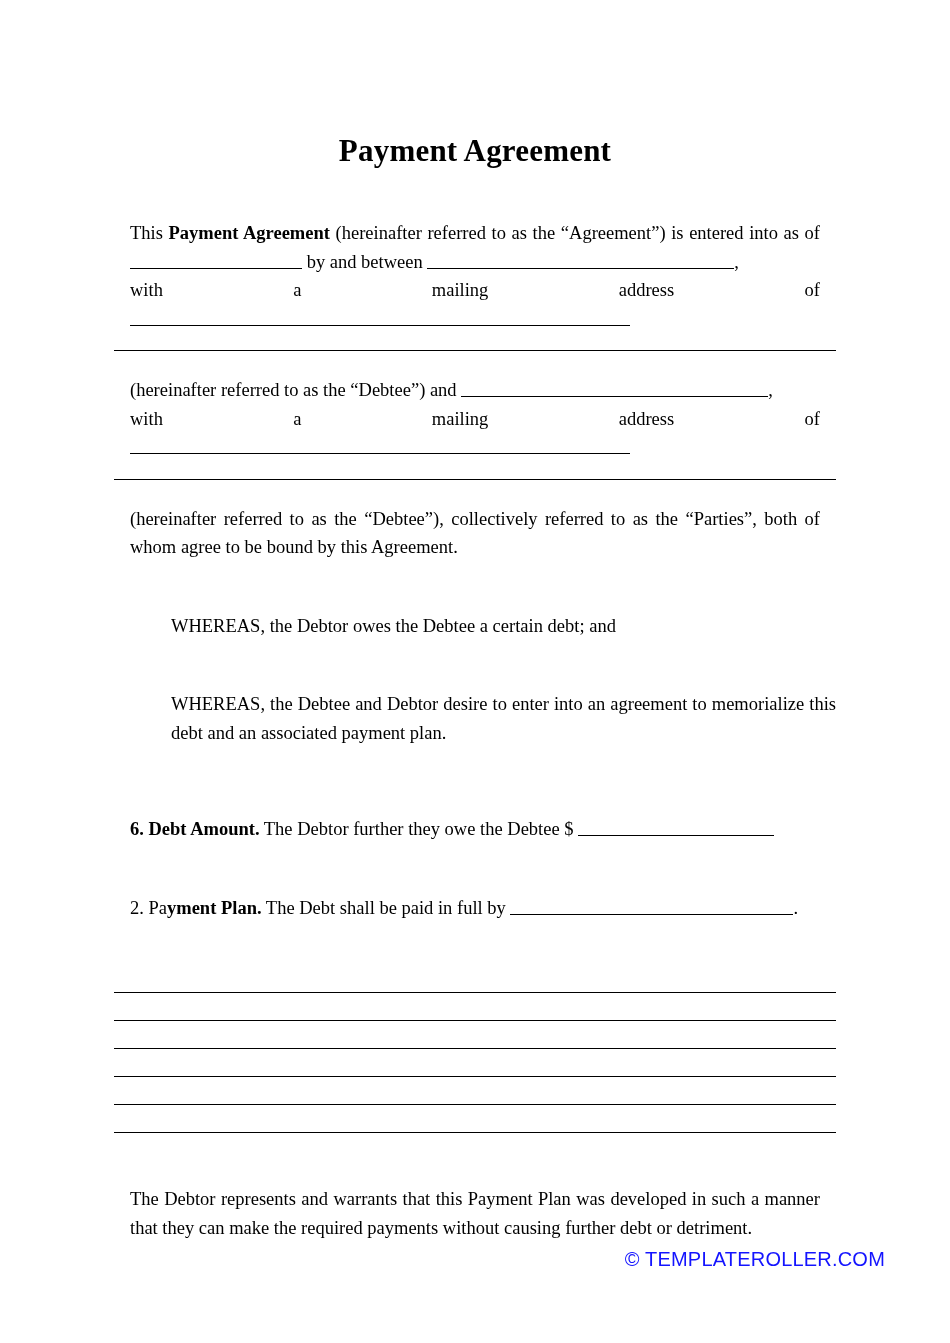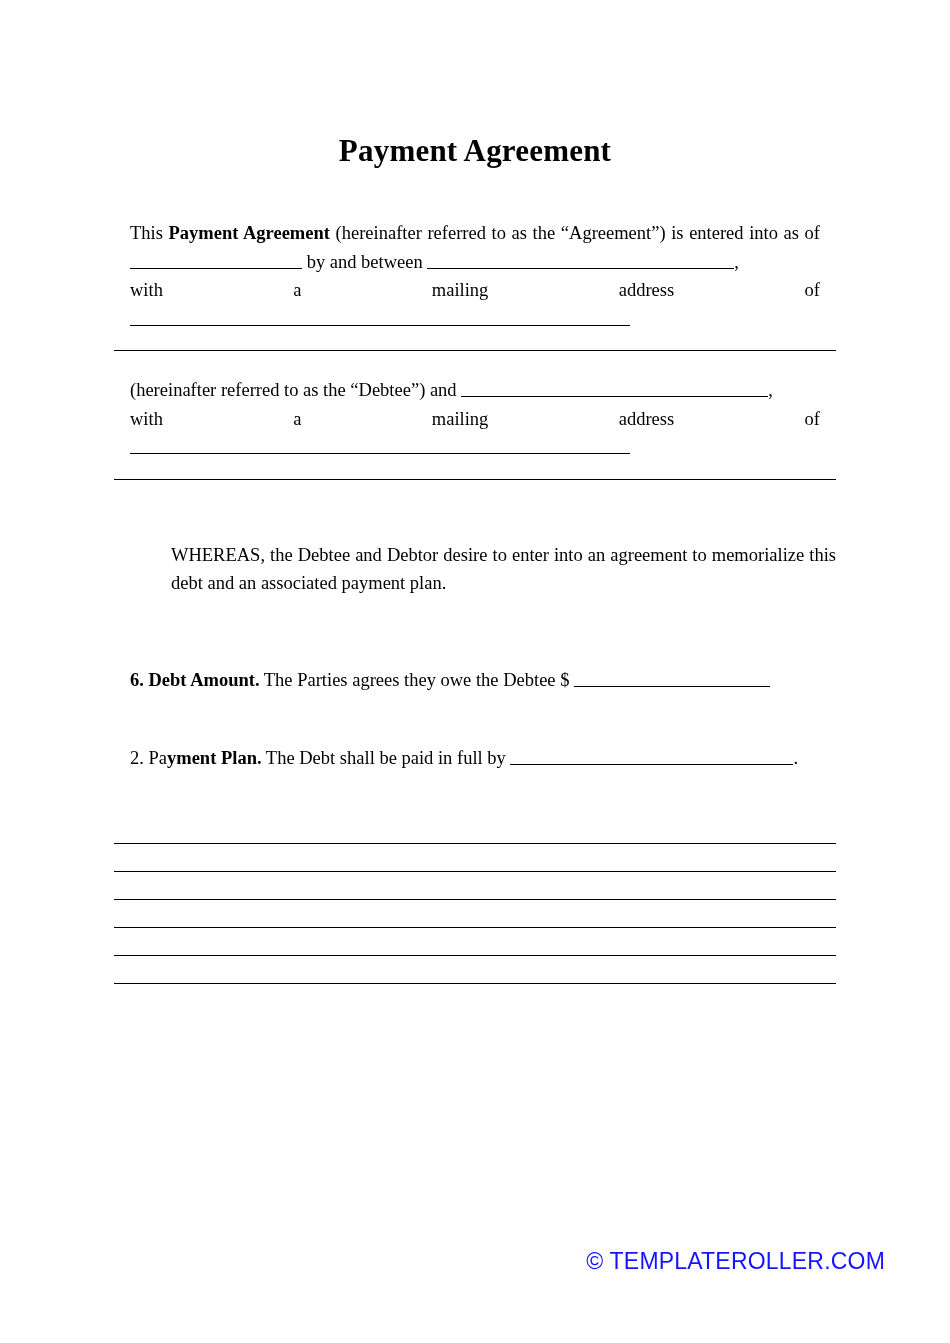--- a/index.html
+++ b/index.html
@@ -79,21 +79,21 @@
     width: 722px;
     height: 1px;
     background: #000;
     margin-bottom: 27px;
   }
   .watermark {
     position: absolute;
     right: 65px;
     top: 1248px;
     font-family: "Liberation Sans", sans-serif;
-    font-size: 23px;
+    font-size: 20px;
     color: #1414ff;
     font-weight: normal;
     letter-spacing: 0.2px;
   }
 </style>
 </head>
 <body>
 
 <div class="page">
 
@@ -102,44 +102,47 @@
   <div class="body-block">
 
     <p><span>This </span><b>Payment Agreement</b><span> (hereinafter referred to as the “Agreement”) is entered into as of </span><span class="fill f-date"></span><span> by and between </span><span class="fill f-party"></span><span>,</span><br><span>with a mailing address of </span><span class="fill f-addr"></span></p>
     <div class="rule-full"></div>
 
     <div class="small-gap"></div>
     <p><span>(hereinafter referred to as the “Debtee”) and </span><span class="fill f-party"></span><span>,</span><br><span>with a mailing address of </span><span class="fill f-addr"></span></p>
     <div class="rule-full"></div>
 
     <div class="small-gap"></div>
+    <p>(hereinafter referred to as the “Debtee”), collectively referred to as the “Parties”, both of whom agree to be bound by this Agreement.</p>
 
     <div class="para-gap"></div>
+    <p class="indent">WHEREAS, the Debtor owes the Debtee a certain debt; and</p>
 
     <div class="para-gap"></div>
     <p class="indent">WHEREAS, the Debtee and Debtor desire to enter into an agreement to memorialize this debt and an associated payment plan.</p>
 
     <div class="para-gap"></div>
 
     <div class="para-gap"></div>
-    <p><b>6. Debt Amount.</b><span> The Parties agrees they owe the Debtee $ </span><span class="fill f-amount"></span><br></p>
+    <p><b>6. Debt Amount.</b><span> The Debtor further they owe the Debtee $ </span><span class="fill f-amount"></span><br></p>
 
     <div class="para-gap"></div>
     <p><span>2. Pa</span><b>yment Plan.</b><span> The Debt shall be paid in full by </span><span class="fill f-paidby"></span><span>.</span></p>
 
     <div class="para-gap"></div>
 
     <div class="plan-lines">
       <div class="plan-line"></div>
       <div class="plan-line"></div>
       <div class="plan-line"></div>
       <div class="plan-line"></div>
       <div class="plan-line"></div>
       <div class="plan-line"></div>
     </div>
 
     <div class="small-gap"></div>
+    <p>The Debtor represents and warrants that this Payment Plan was developed in such a manner that they can make the required payments without causing further debt or detriment.</p>
 
   </div>
 
   <div class="watermark">© TEMPLATEROLLER.COM</div>
 
 </div>
 
 </body></html>

